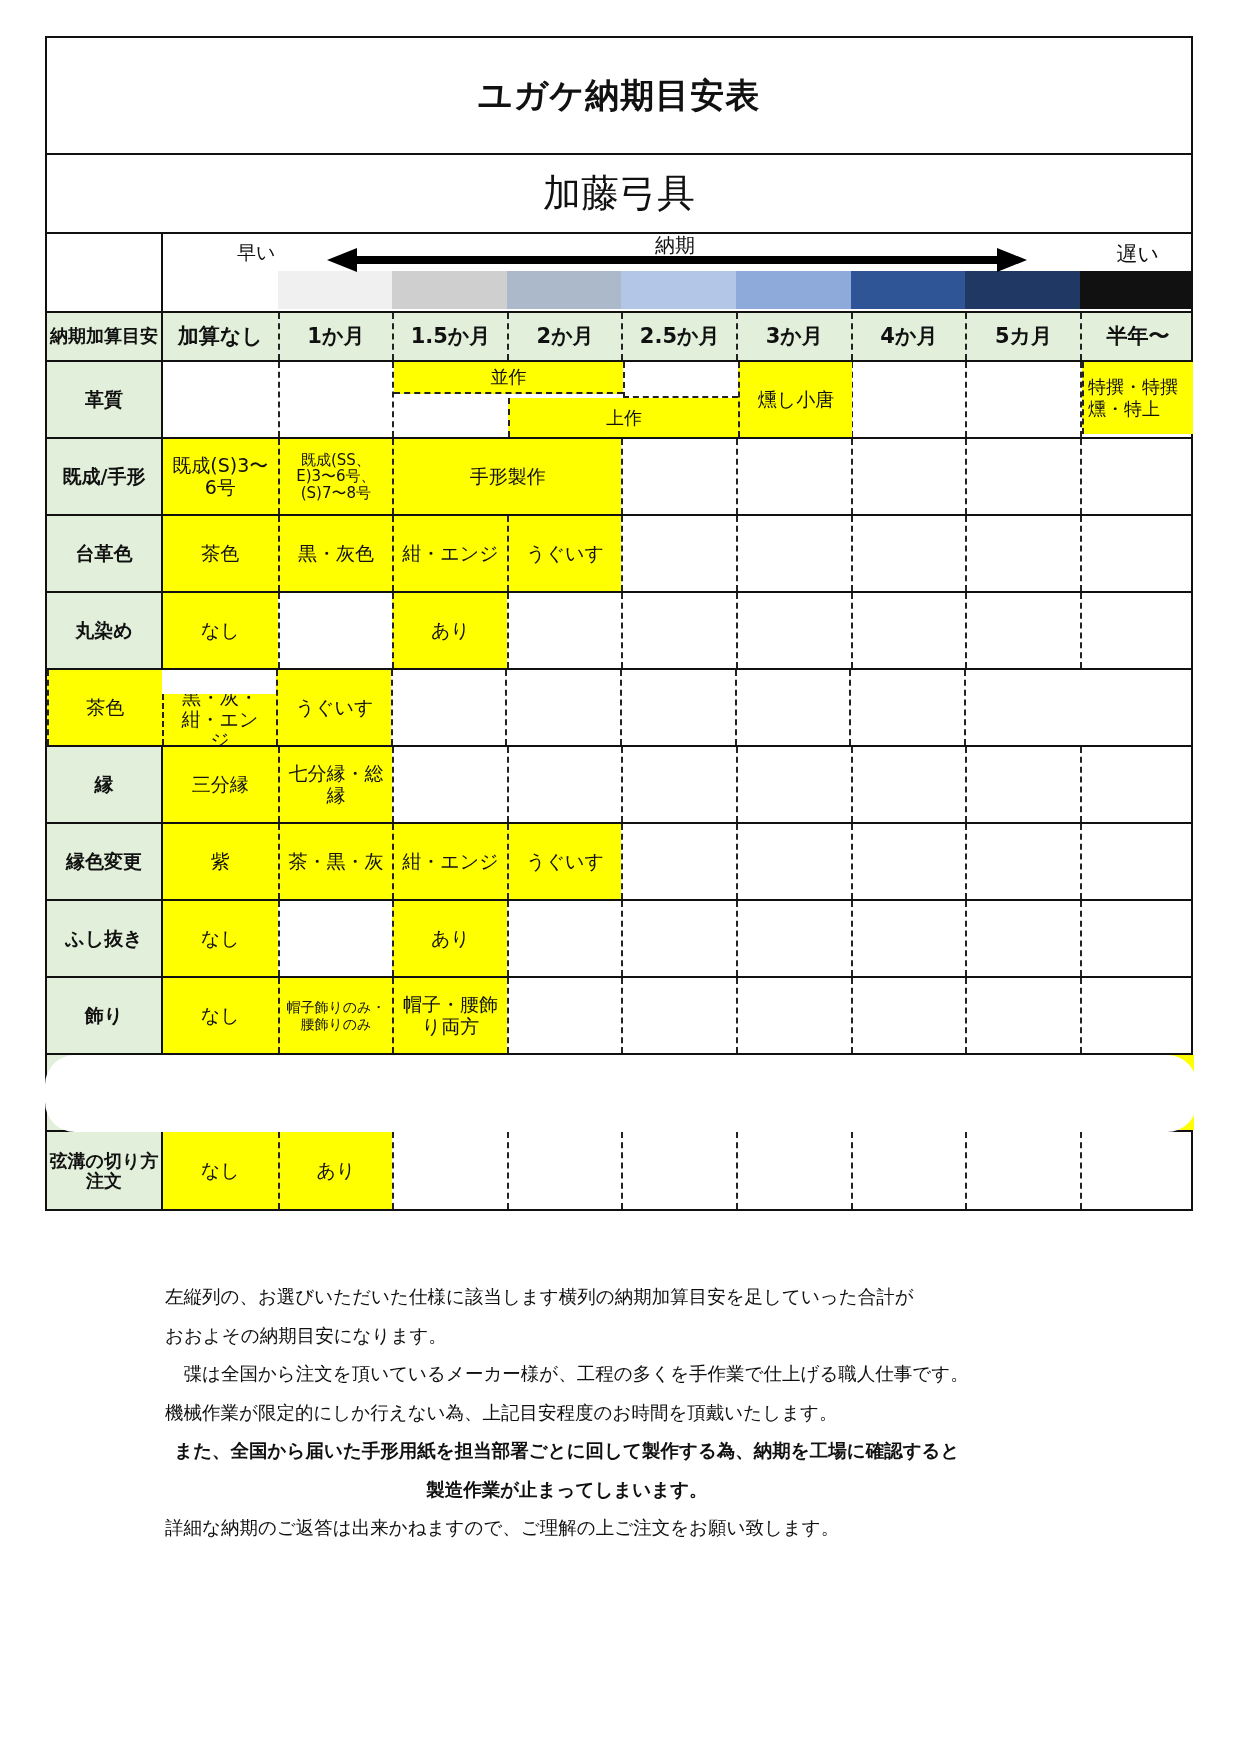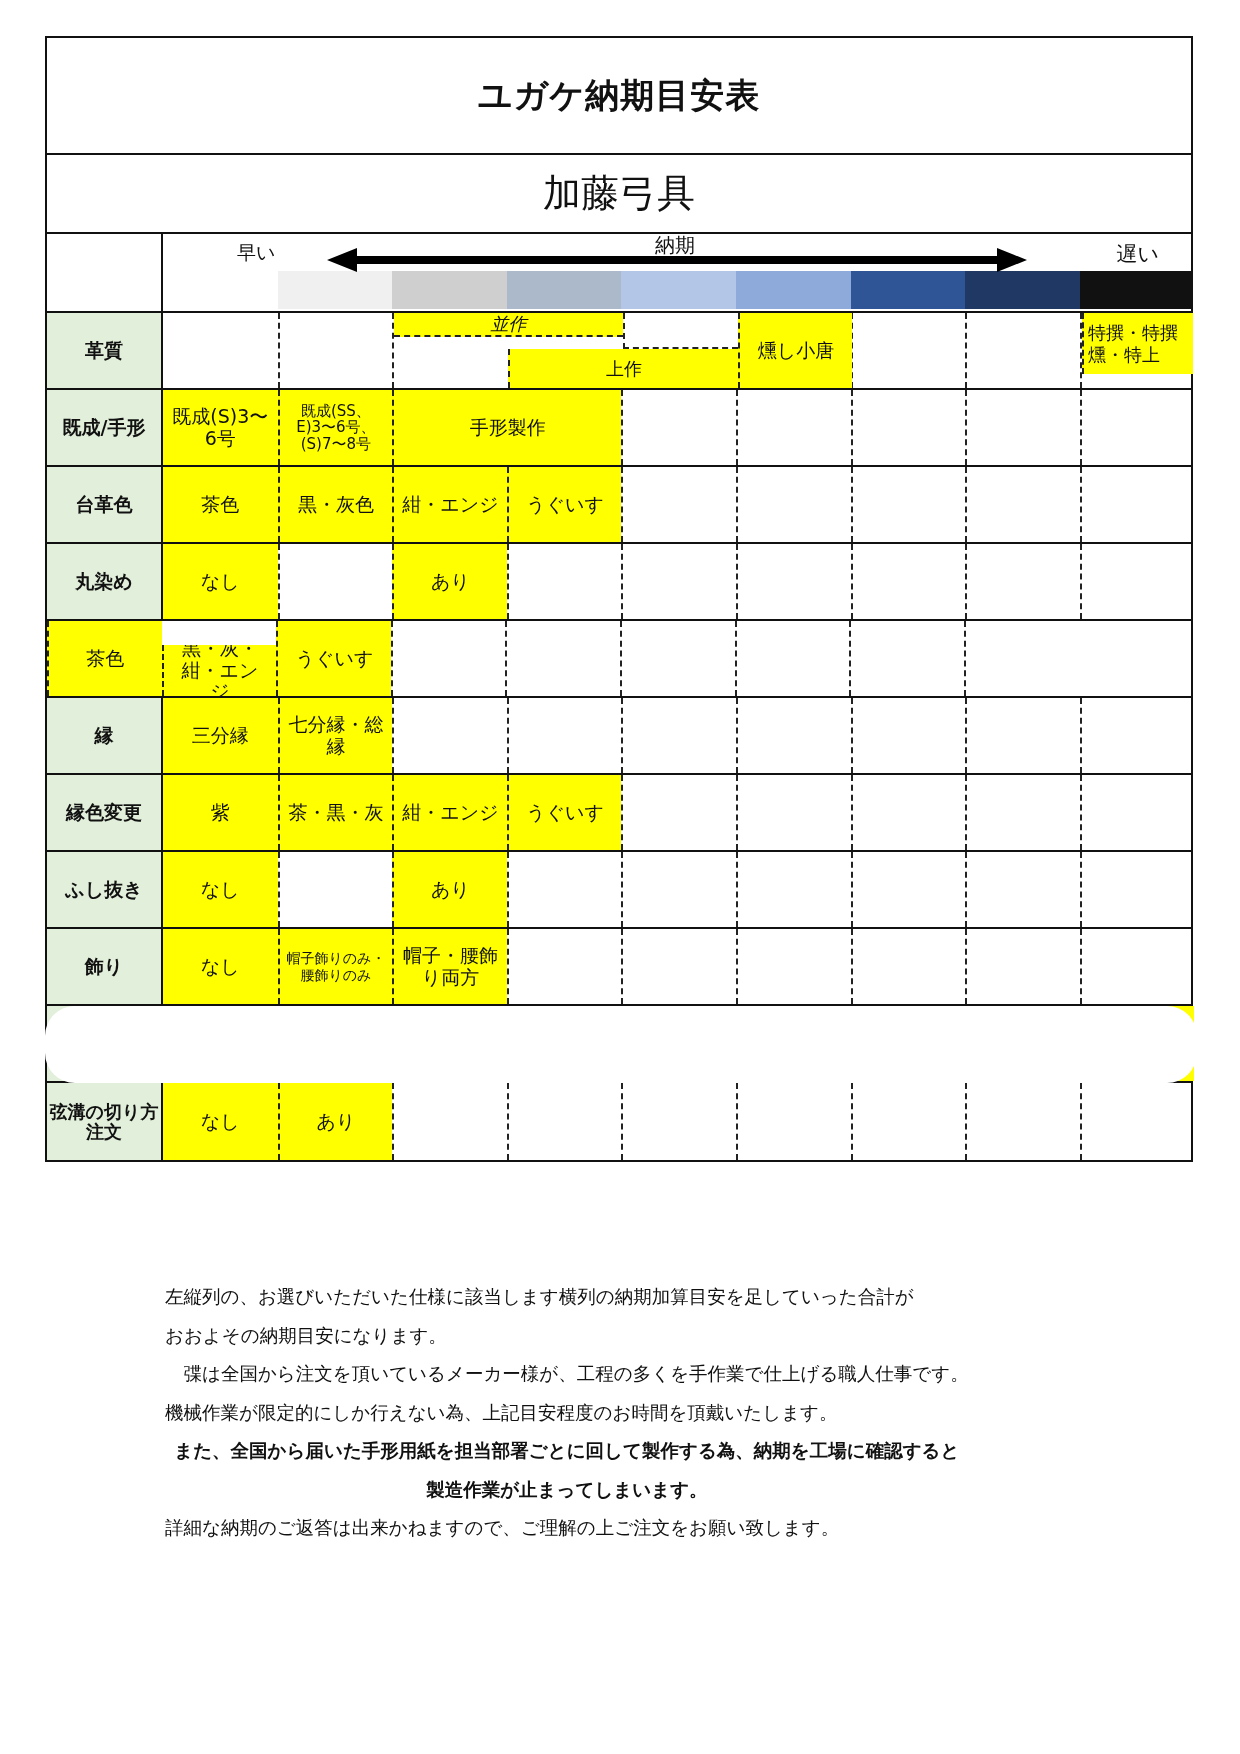--- a/index.html
+++ b/index.html
@@ -53,34 +53,46 @@
       <div class="bar" style="left:574.4px;width:114.6px;background:#b4c6e7"></div>
       <div class="bar" style="left:689px;width:114.6px;background:#8eaadb"></div>
       <div class="bar" style="left:803.6px;width:114.6px;background:#2f5597"></div>
       <div class="bar" style="left:918.2px;width:114.6px;background:#203864"></div>
       <div class="bar" style="left:1032.8px;width:113.2px;background:#111111"></div>
       <svg class="arrow" viewBox="0 0 700 24" preserveAspectRatio="none" style="height:24px;top:14px;">
         <polygon points="0,12 30,0 30,8 670,8 670,0 700,12 670,24 670,16 30,16 30,24" fill="#000"></polygon>
       </svg>
     </div>
 
+    <div class="row hdr">
+      <div class="cell lab">納期加算目安</div>
+      <div class="cell">加算なし</div>
+      <div class="cell">1か月</div>
+      <div class="cell">1.5か月</div>
+      <div class="cell">2か月</div>
+      <div class="cell">2.5か月</div>
+      <div class="cell">3か月</div>
+      <div class="cell">4か月</div>
+      <div class="cell">5カ月</div>
+      <div class="cell">半年〜</div>
+    </div>
 
     <div class="row data leather">
       <div class="cell lab">革質</div>
       <div class="cell"></div>
       <div class="cell"></div>
       <div class="cell" style="flex-basis:458.4px;border-left:2px dashed #222;"></div>
       <div class="cell"></div>
       <div class="cell"></div>
       <div class="cell"></div>
-      <div class="seg y" style="left:347px;top:0;width:229px;height:24px;border-bottom:2px dashed #222;font-size:18px;font-style:italic;">並作</div>
+      <div class="seg y" style="left:347px;top:0;width:229px;height:32px;border-bottom:2px dashed #222;font-size:18px;">並作</div>
       <div class="seg" style="left:576px;top:0;width:115px;height:36px;border-left:2px dashed #222;border-bottom:2px dashed #222;"></div>
       <div class="seg y" style="left:461px;top:36px;width:230px;height:39px;border-left:2px dashed #222;font-size:18px;text-align:right;">上作</div>
       <div class="seg y" style="left:691px;top:0;width:114px;height:75px;border-left:2px dashed #222;">燻し小唐</div>
-      <div class="seg y" style="left:1035px;top:0;width:111px;height:61px;border-left:2px dashed #222;font-size:18px;line-height:1.2;padding:0 4px;">特撰・特撰燻・特上</div>
+      <div class="seg y" style="left:1035px;top:0;width:111px;height:72px;border-left:2px dashed #222;font-size:18px;line-height:1.2;padding:0 4px;">特撰・特撰燻・特上</div>
     </div>
 
     <div class="row data">
       <div class="cell lab">既成/手形</div>
       <div class="cell y" style="padding:0 6px;">既成(S)3〜6号</div>
       <div class="cell y small" style="padding:8px 4px;">既成(SS、E)3〜6号、(S)7〜8号</div>
       <div class="cell y" style="flex-basis:229.2px;">手形製作</div>
       <div class="cell"></div>
       <div class="cell"></div>
       <div class="cell"></div>

